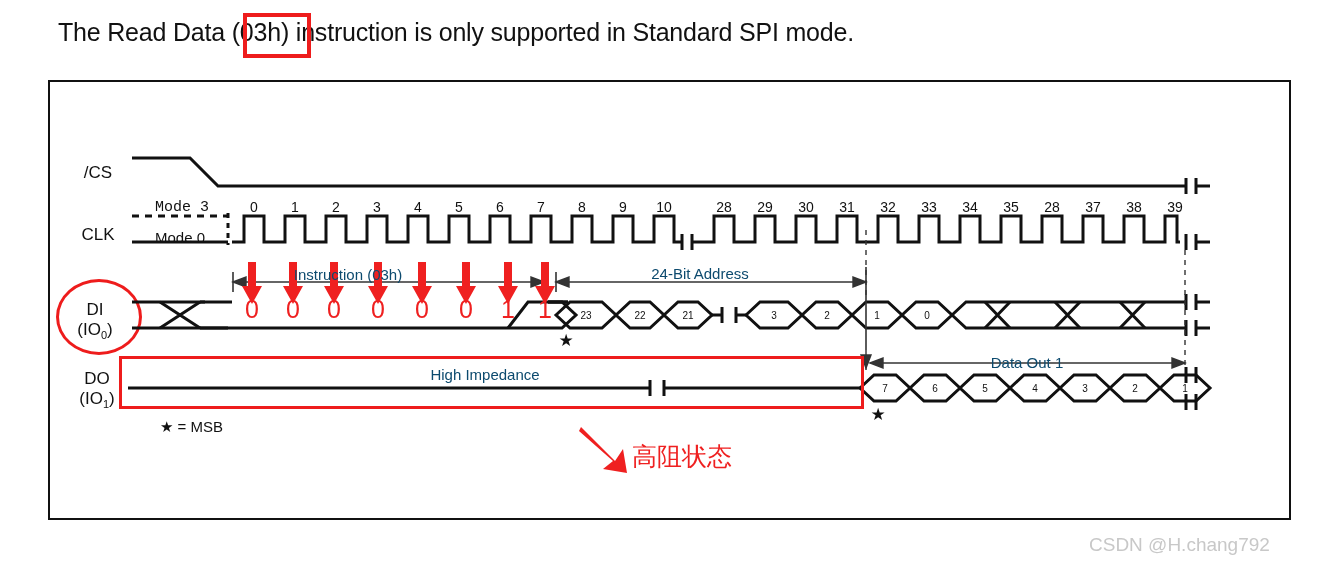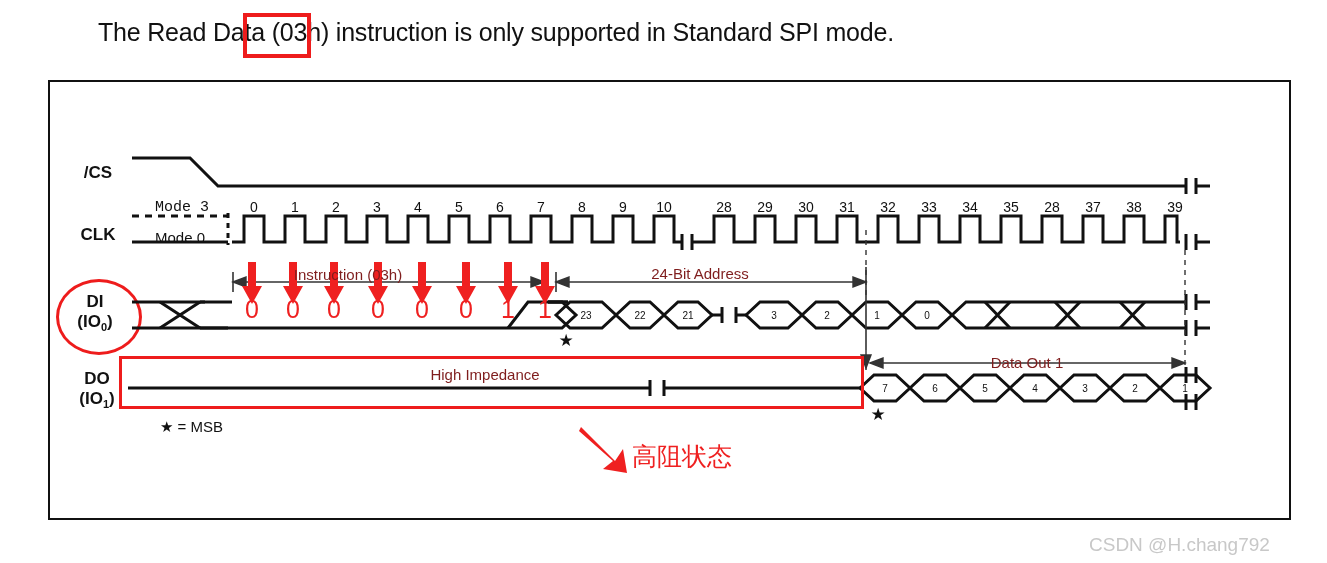--- a/index.html
+++ b/index.html
@@ -10,21 +10,20 @@
   }
   #root{position:relative;width:1327px;height:563px;}
 
   .abs{position:absolute;}
 
   
   #heading{
     left:58px;top:18px;
     font-size:25px;color:#111;white-space:nowrap;
     letter-spacing:-0.2px;
-    margin-left:40px;
   }
   #heading-hl{
     left:243px;top:13px;width:68px;height:45px;
     border:4px solid #ee1c1c;box-sizing:border-box;
   }
 
   
   #figure-frame{
     left:48px;top:80px;width:1243px;height:440px;
     border:2px solid #111;box-sizing:border-box;background:#fff;
@@ -35,25 +34,24 @@
     left:517px;top:531px;font-size:19px;color:#111;white-space:nowrap;
   }
   #watermark{
     left:1089px;top:534px;font-size:19px;color:#c8c8c8;white-space:nowrap;
   }
 
   
   .sig-label{
     font-size:17px;color:#111;text-align:center;white-space:nowrap;
     line-height:1.15;
-    font-weight:bold;
   }
   #lbl-cs{left:72px;top:163px;width:52px;}
   #lbl-clk{left:68px;top:225px;width:60px;}
-  #lbl-di{left:64px;top:292px;width:62px;}
+  #lbl-di{left:64px;top:300px;width:62px;}
   #lbl-do{left:66px;top:369px;width:62px;}
   .sub{font-size:11px;vertical-align:sub;}
 
   #di-circle{
     left:56px;top:279px;width:86px;height:76px;
     border:3px solid #ee1c1c;border-radius:50%;box-sizing:border-box;
   }
 
   
   .mode-lbl{font-size:15px;color:#111;white-space:nowrap;}
@@ -75,21 +73,21 @@
   
   .redbit{
     position:absolute;font-size:25px;color:#ef2020;font-weight:400;
     text-align:center;transform:translateX(-50%);top:295px;
   }
 
   
   .redarrow{position:absolute;top:262px;transform:translateX(-50%);}
 
   
-  .ann{position:absolute;font-size:15px;color:#7f1d1d;white-space:nowrap;
+  .ann{position:absolute;font-size:15px;color:#0c4a6e;white-space:nowrap;
        transform:translateX(-50%);}
   #ann-instr{left:348px;top:266px;}
   #ann-addr{left:700px;top:265px;}
   #ann-dataout{left:1027px;top:354px;}
   #ann-hiz{left:485px;top:366px;}
 
   #msb-legend{left:160px;top:418px;font-size:15px;color:#111;white-space:nowrap;}
 
   .star{position:absolute;font-size:17px;color:#111;transform:translateX(-50%);}
 

